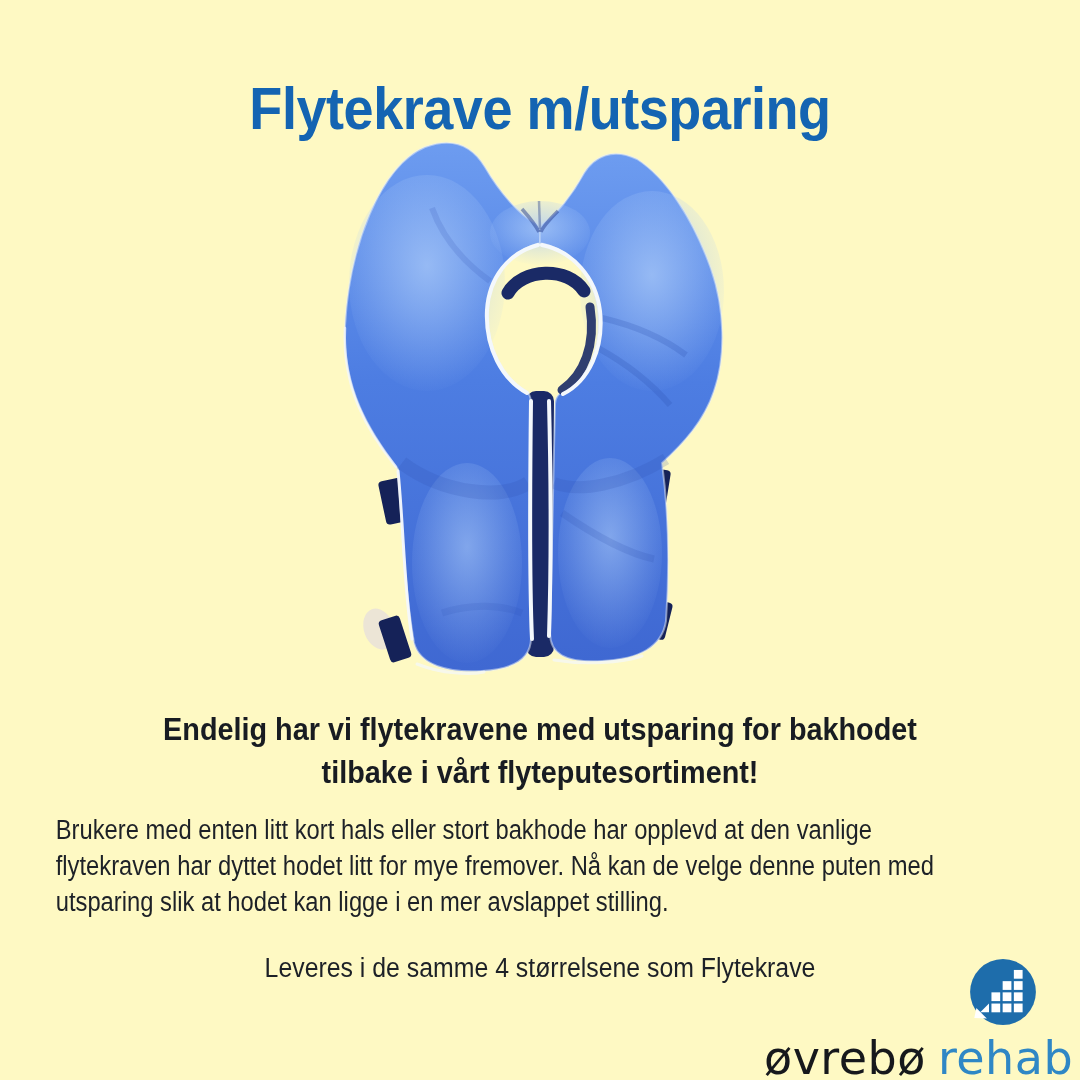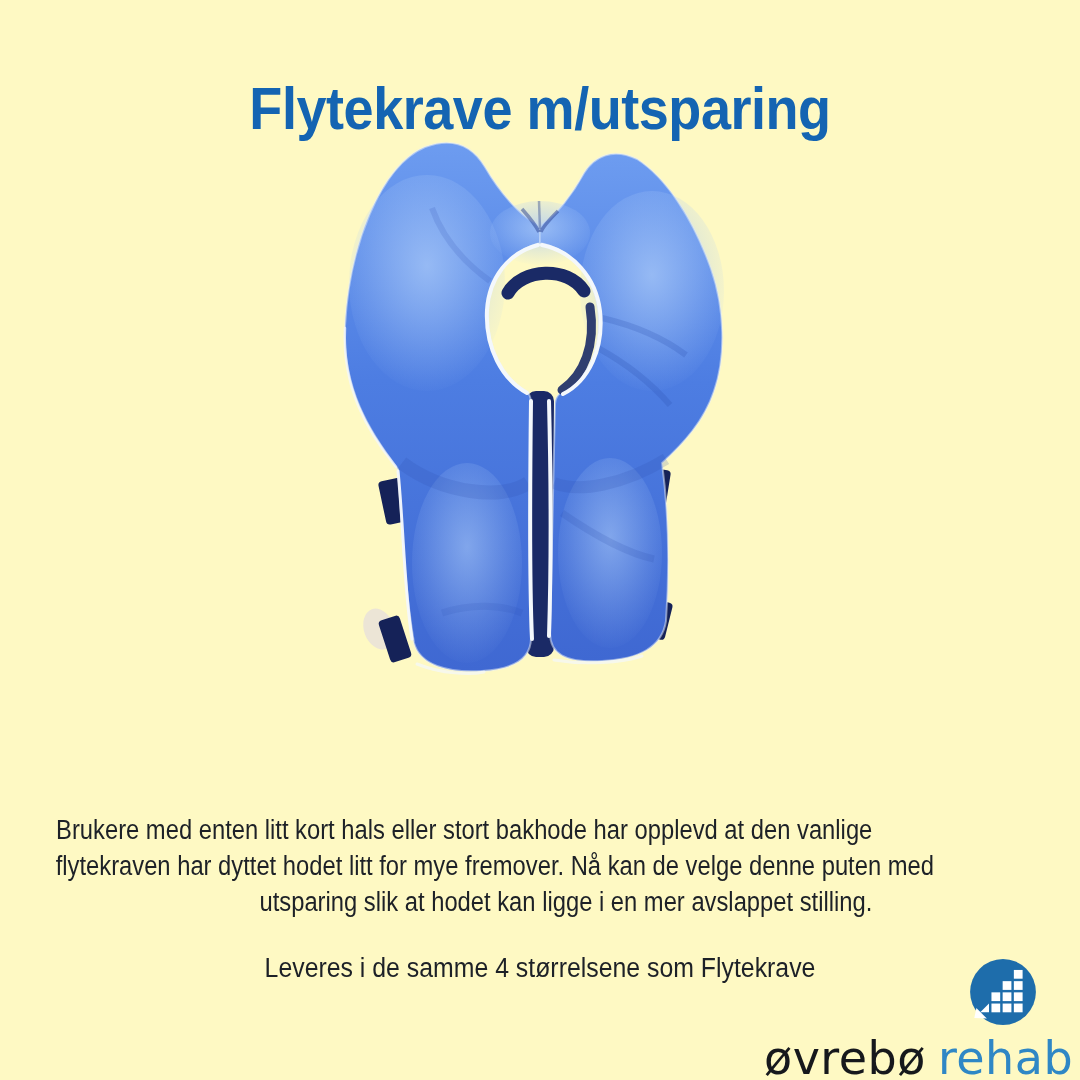--- a/index.html
+++ b/index.html
@@ -28,21 +28,21 @@
   .product svg{display:block;width:100%;height:100%;}
   
   .headline{
     position:absolute;left:0;top:708px;width:1080px;
     text-align:center;color:#181c22;
     font-weight:bold;font-size:32px;line-height:43px;
   }
   .headline .line{white-space:nowrap;transform:scaleX(0.90);transform-origin:50% 50%;}
   .bodytext{
     position:absolute;left:0;top:812px;width:928px;
-    text-align:right;color:#1d2127;
+    text-align:left;color:#1d2127;
     font-size:27px;line-height:36px;
   }
   .bodytext .line{white-space:nowrap;transform:scaleX(0.88);transform-origin:50% 50%;}
   .note{
     position:absolute;left:0;top:950px;width:1080px;
     text-align:center;color:#1d2127;
     font-size:27px;line-height:36px;
     transform:scaleX(0.92);transform-origin:50% 50%;
     white-space:nowrap;
   }
@@ -156,20 +156,24 @@
         <path d="M 209,268 C 208,350 207,440 210,506" stroke-width="4"></path>
         <path d="M 227,268 C 229,350 229,440 227,503" stroke-width="4"></path>
         <path d="M 76,338 C 82,400 82,455 90,506" stroke-width="3" opacity="0.95"></path>
         <path d="M 23,195 C 20,255 45,298 74,334" stroke-width="2.5" opacity="0.7"></path>
         <path d="M 95,531 C 120,541 148,542 162,539" stroke-width="3" opacity="0.7"></path>
         <path d="M 232,527 C 262,532 300,530 320,523" stroke-width="3" opacity="0.7"></path>
       </g>
     </svg>
   </div>
 
+  <div class="headline">
+    <div class="line">Endelig har vi flytekravene med utsparing for bakhodet</div>
+    <div class="line">tilbake i vårt flyteputesortiment!</div>
+  </div>
 
   <div class="bodytext">
     <div class="line">Brukere med enten litt kort hals eller stort bakhode har opplevd at den vanlige</div>
     <div class="line">flytekraven har dyttet hodet litt for mye fremover. Nå kan de velge denne puten med</div>
     <div class="line">utsparing slik at hodet kan ligge i en mer avslappet stilling.</div>
   </div>
 
   <div class="note">Leveres i de samme 4 størrelsene som Flytekrave</div>
 
   <div class="logo-icon">

